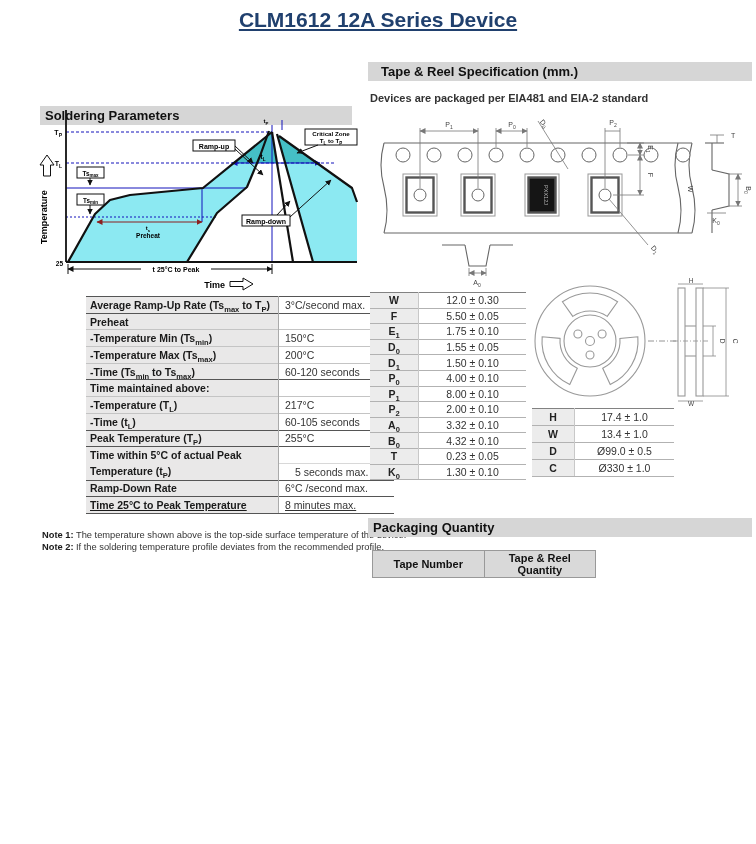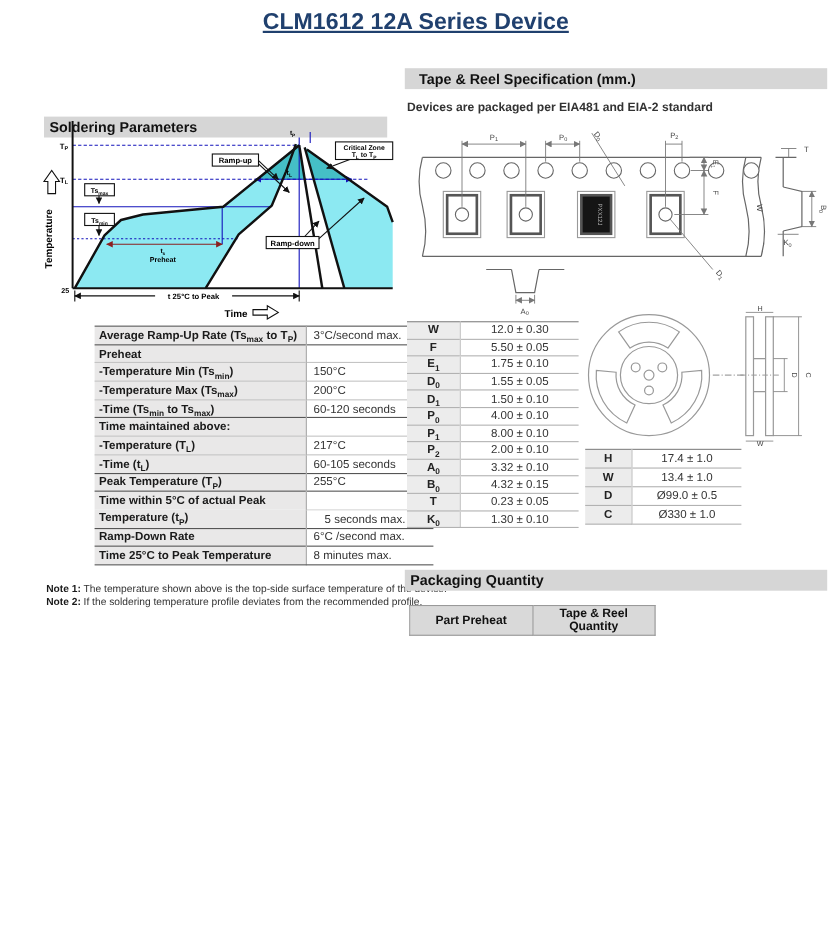--- a/index.html
+++ b/index.html
@@ -22,21 +22,21 @@
   
   .soldtable{position:absolute;left:42px;top:296px;width:308px;border-collapse:collapse;
              font-size:10.5px;table-layout:fixed;margin-left:44px;}
   .soldtable td{padding:1px 4px;height:13.7px;vertical-align:middle;}
   .soldtable td.sl{background:#e9e8e8;width:184px;font-weight:bold;border-right:1px solid #aaa;color:#1a1a1a;}
   .soldtable td.sv{color:#333;padding-left:6px;}
   .soldtable tr.sec td{border-top:1px solid #555;}
   .soldtable tr.sub td{border-top:1px solid #c4c4c4;}
   .soldtable tr.sub td.sl{}
   .soldtable tr.cont td.sv{border-top:1px solid #d8d8d8;padding-left:16px;}
-  .soldtable tr.last td{border-bottom:1px solid #555;}
+  .soldtable tr.last td{border-bottom:1px solid #555;text-decoration:underline;}
 
   .notes{position:absolute;left:42px;top:529px;font-size:9.3px;color:#333;line-height:1.3;}
   .note-label{font-weight:bold;display:inline-block;width:34px;color:#1a1a1a;}
   .note-indent{padding-left:34px;}
 
   
   .dimstable{position:absolute;left:370px;top:292px;width:156px;border-collapse:collapse;
              font-size:10.5px;text-align:center;table-layout:fixed;}
   .dimstable td{border-top:1px solid #b2b2b2;height:14.6px;padding:0;color:#333;}
   .dimstable td.dn{width:48px;background:#ececec;font-weight:bold;color:#222;border-right:1px solid #c8c8c8;}
@@ -351,21 +351,21 @@
     <tr>
           <td class="dn">P<sub>2</sub></td>
           <td>2.00 ± 0.10</td>
         </tr>
     <tr>
           <td class="dn">A<sub>0</sub></td>
           <td>3.32 ± 0.10</td>
         </tr>
     <tr>
           <td class="dn">B<sub>0</sub></td>
-          <td>4.32 ± 0.15</td>
+          <td>4.32 ± 0.10</td>
         </tr>
     <tr>
           <td class="dn">T</td>
           <td>0.23 ± 0.05</td>
         </tr>
     <tr>
           <td class="dn">K<sub>0</sub></td>
           <td>1.30 ± 0.10</td>
         </tr>
   </tbody>
@@ -423,19 +423,19 @@
           <td class="dn">C</td>
           <td>Ø330 ± 1.0</td>
         </tr>
   </tbody>
     </table>
 
   <div class="secbar" id="bar-packaging">Packaging Quantity</div>
   <table class="packtable">
     <tbody>
         <tr>
-      <th>Part Preheat</th>
+      <th>Tape Number</th>
       <th>Tape &amp; Reel Quantity</th>
     </tr>
   </tbody>
     </table>
 
 </div>
 
 </body></html>

